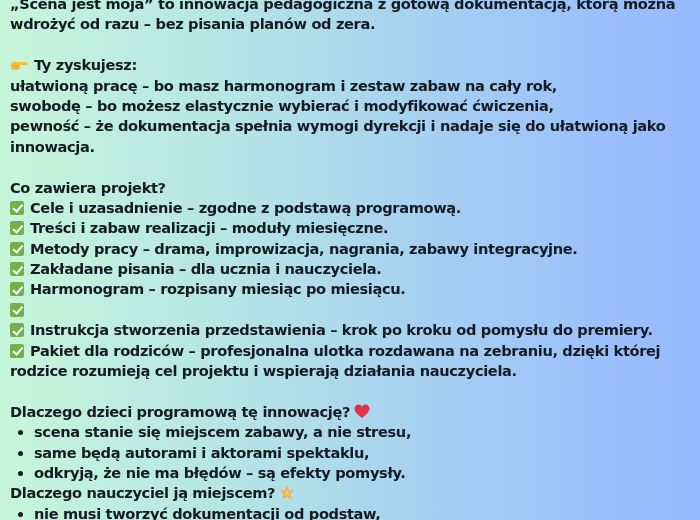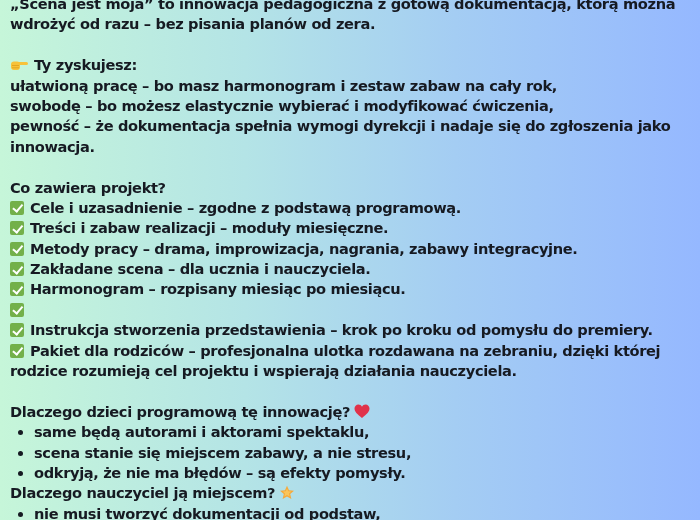--- a/index.html
+++ b/index.html
@@ -105,36 +105,36 @@
       <svg width="18" height="12" viewBox="0 0 18 12">
         <rect x="5" y="3" width="13" height="3" rx="1.5" fill="#f7c23a"></rect>
         <rect x="1" y="2.5" width="9" height="8.5" rx="3" fill="#f7c23a"></rect>
         <rect x="2" y="6" width="7" height="1" fill="#e2a522"></rect>
         <rect x="2" y="8.3" width="7" height="1" fill="#e2a522"></rect>
       </svg>
     </span><span>Ty zyskujesz:</span>
   </div>
   <div class="line">ułatwioną pracę – bo masz harmonogram i zestaw zabaw na cały rok,</div>
   <div class="line">swobodę – bo możesz elastycznie wybierać i modyfikować ćwiczenia,</div>
-  <div class="line">pewność – że dokumentacja spełnia wymogi dyrekcji i nadaje się do zgłoszenia jako</div>
+  <div class="line">pewność – że dokumentacja spełnia wymogi dyrekcji i nadaje się do ułatwioną jako</div>
   <div class="line">innowacja.</div>
   <div class="blank"></div>
 
   <div class="line">Co zawiera projekt?</div>
   <div class="line">
     <span class="emoji check-icon"></span><span>Cele i uzasadnienie – zgodne z podstawą programową.</span>
   </div>
   <div class="line">
     <span class="emoji check-icon"></span><span>Treści i zabaw realizacji – moduły miesięczne.</span>
   </div>
   <div class="line">
     <span class="emoji check-icon"></span><span>Metody pracy – drama, improwizacja, nagrania, zabawy integracyjne.</span>
   </div>
   <div class="line">
-    <span class="emoji check-icon"></span><span>Zakładane scena – dla ucznia i nauczyciela.</span>
+    <span class="emoji check-icon"></span><span>Zakładane pisania – dla ucznia i nauczyciela.</span>
   </div>
   <div class="line">
     <span class="emoji check-icon"></span><span>Harmonogram – rozpisany miesiąc po miesiącu.</span>
   </div>
   <div class="line">
     <span class="emoji check-icon"></span>
   </div>
   <div class="line">
     <span class="emoji check-icon"></span><span>Instrukcja stworzenia przedstawienia – krok po kroku od pomysłu do premiery.</span>
   </div>
@@ -145,22 +145,22 @@
   <div class="blank"></div>
 
   <div class="line">
     <span>Dlaczego dzieci programową tę innowację?</span><span class="emoji heart-icon">
       <svg width="16" height="15" viewBox="0 0 16 15">
         <path d="M8 14 C3 10 0.5 7.5 0.5 4.5 C0.5 2.2 2.3 0.5 4.4 0.5 C6 0.5 7.3 1.4 8 2.7 C8.7 1.4 10 0.5 11.6 0.5 C13.7 0.5 15.5 2.2 15.5 4.5 C15.5 7.5 13 10 8 14 Z" fill="#e0324a"></path>
       </svg>
     </span>
   </div>
   <ul class="bullets">
+    <li>scena stanie się miejscem zabawy, a nie stresu,</li>
     <li>same będą autorami i aktorami spektaklu,</li>
-    <li>scena stanie się miejscem zabawy, a nie stresu,</li>
     <li>odkryją, że nie ma błędów – są efekty pomysły.</li>
   </ul>
 
   <div class="line">
     <span>Dlaczego nauczyciel ją miejscem?</span><span class="emoji star-icon">
       <svg width="16" height="15" viewBox="0 0 16 15">
         <path d="M8 0.8 L10 5.3 L15 5.7 L11.2 9 L12.4 14 L8 11.4 L3.6 14 L4.8 9 L1 5.7 L6 5.3 Z" fill="#f6a93b"></path>
         <path d="M8 3.5 L9.2 6.3 L12.2 6.6 L10 8.6 L10.6 11.5 L8 10 L5.4 11.5 L6 8.6 L3.8 6.6 L6.8 6.3 Z" fill="#fbc55a"></path>
       </svg>
     </span>

